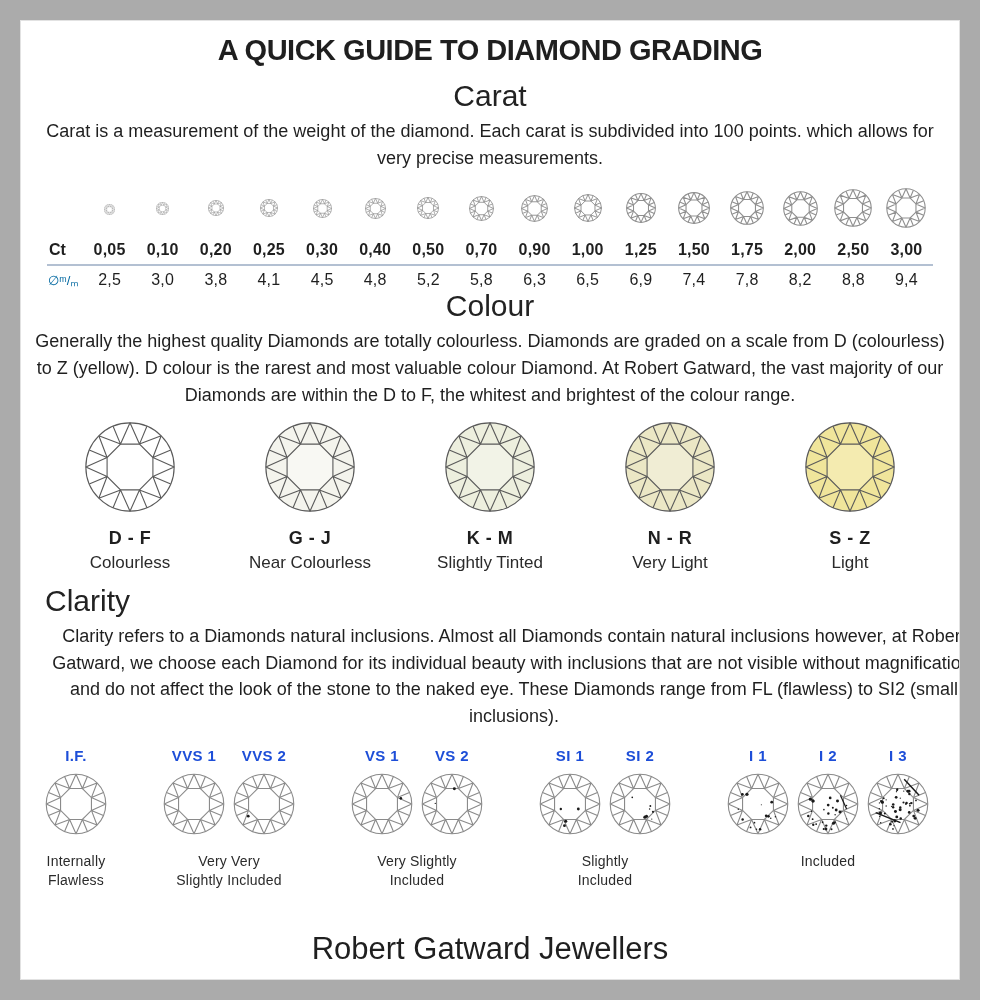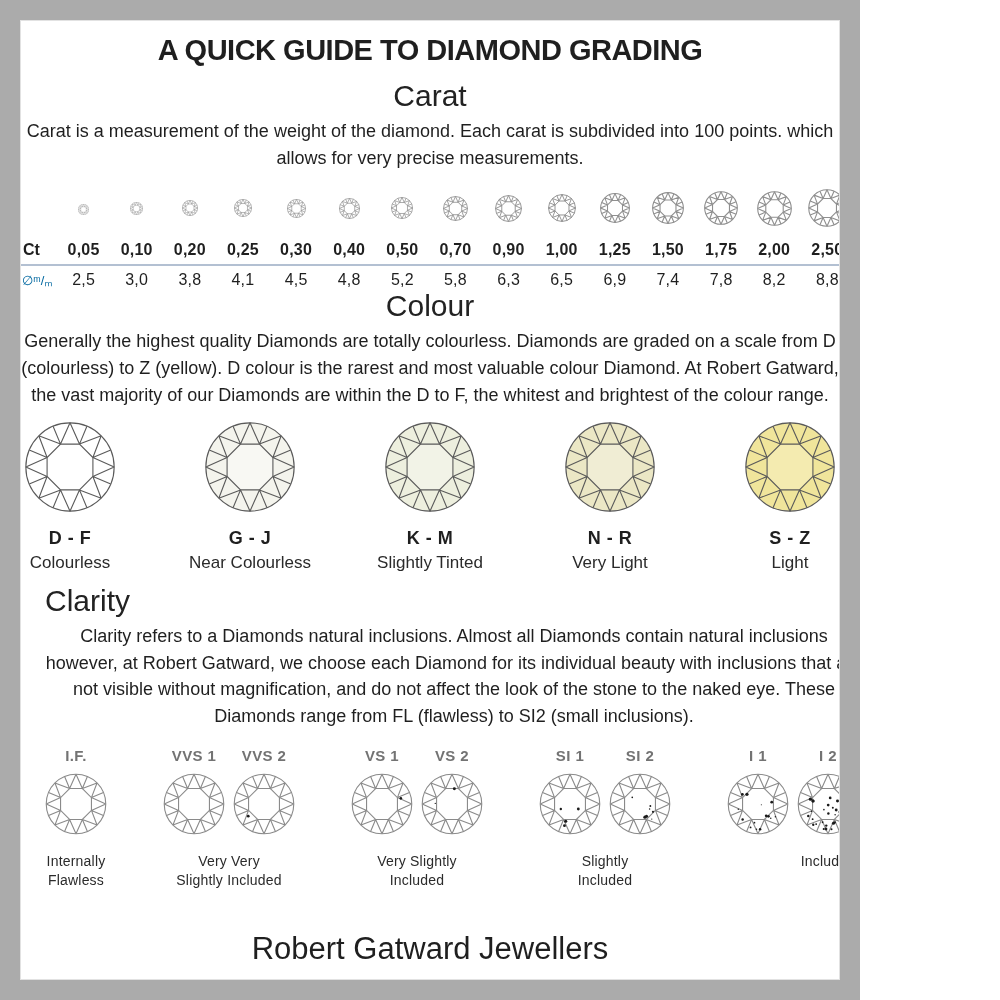--- a/index.html
+++ b/index.html
@@ -1,17 +1,17 @@
 <!DOCTYPE html>
 <html><head>
 <meta charset="utf-8">
 <style>
   html,body{margin:0;padding:0;}
   body{width:1000px;height:1000px;font-family:"Liberation Sans",sans-serif;color:#1f1f1f;}
-  .frame{width:860px;height:1000px;box-sizing:border-box;background:#ababab;padding:20px;}
+  .frame{width:980px;height:1000px;box-sizing:border-box;background:#ababab;padding:20px;}
   .page{width:100%;height:100%;box-sizing:border-box;background:#fff;border:1px solid #e2e2e2;
         display:flex;flex-direction:column;align-items:center;overflow:hidden;padding-top:13px;}
   .title{font-size:29px;font-weight:700;letter-spacing:-0.5px;margin:0;text-align:center;}
   .sec-head{font-size:30px;font-weight:400;color:#222;margin:0;text-align:center;}
   .desc{font-size:18px;line-height:1.48;text-align:center;margin:5px auto 0;color:#1f1f1f;}
   
   .carat-head{margin-top:12px;}
   .carat-grid{display:grid;grid-template-columns:36px repeat(16,1fr);align-items:center;
               width:886px;margin:12px auto 0;}
   .stone-cell{height:54px;display:flex;align-items:center;justify-content:center;}
@@ -25,21 +25,21 @@
   .colour-row{display:flex;justify-content:flex-end;width:900px;margin-top:13px;}
   .colour-grade{display:flex;flex-direction:column;align-items:center;width:180px;}
   .range-label{font-size:18px;font-weight:700;margin-top:11px;letter-spacing:0.5px;}
   .range-desc{font-size:17px;margin-top:4px;color:#2a2a2a;}
   
   .clarity-head{margin-top:11px;}
   .clarity-desc{max-width:936px;}
   .clarity-row{display:flex;justify-content:space-between;width:884px;margin-top:17px;}
   .clarity-group{display:flex;flex-direction:column;align-items:center;}
   .code-row{display:flex;gap:8px;}
-  .code-cell{width:62px;text-align:center;font-size:15px;font-weight:700;letter-spacing:0.4px;color:#737373;}
+  .code-cell{width:62px;text-align:center;font-size:15px;font-weight:700;letter-spacing:0.4px;color:#1d4ed8;}
   .cstone-row{display:flex;gap:8px;margin-top:9px;}
   .group-desc{font-size:14px;line-height:1.35;text-align:center;margin-top:13px;color:#2b2b2b;
               white-space:pre-line;letter-spacing:0.2px;}
   .footer{font-size:31px;font-weight:400;margin-top:auto;margin-bottom:12px;text-align:center;}
 </style>
 </head>
 <body>
 
 <div class="frame">
   <div class="page">

